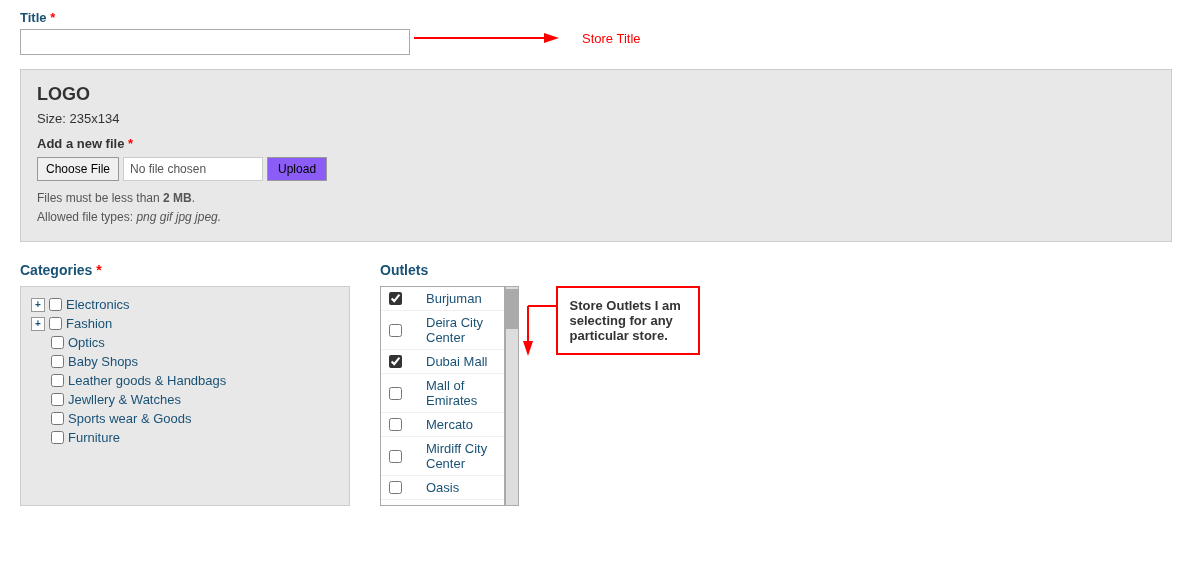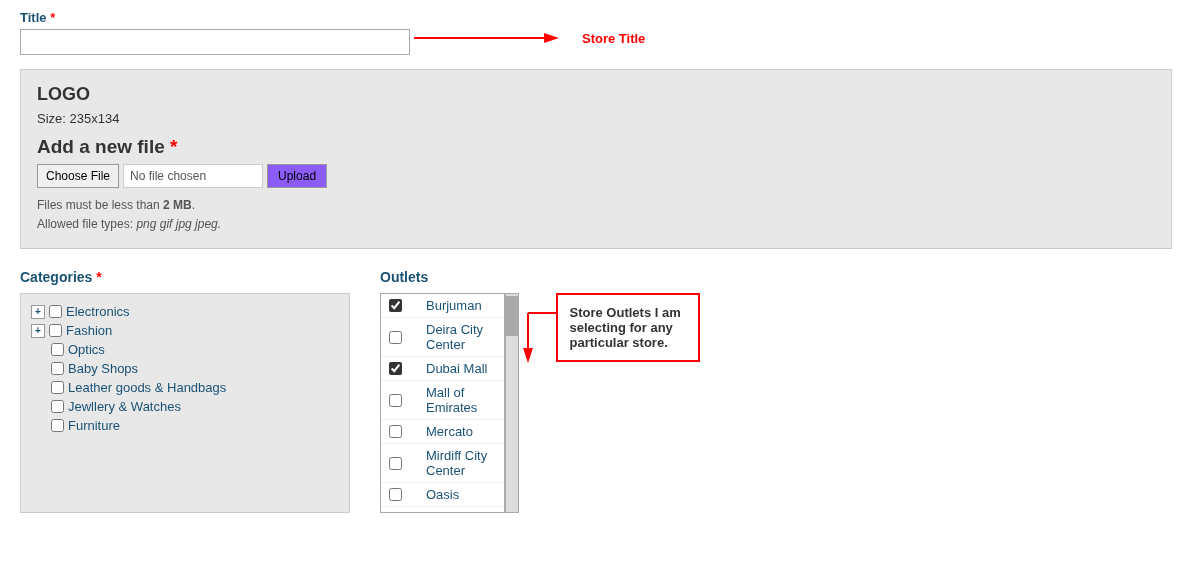--- a/index.html
+++ b/index.html
@@ -44,21 +44,21 @@
       font-size: 18px;
       color: #333;
       margin-bottom: 6px;
     }
     .logo-size {
       font-size: 13px;
       color: #333;
       margin-bottom: 10px;
     }
     .add-file-label {
-      font-size: 19px;
+      font-size: 13px;
       font-weight: bold;
       margin-bottom: 6px;
     }
     .file-upload-row {
       display: flex;
       align-items: center;
       gap: 4px;
       margin-bottom: 8px;
     }
     .choose-file-btn {
@@ -199,21 +199,21 @@
     <span>Title</span>
     <span class="required"> *</span>
   </div>
   <div style="display:flex; align-items:center; gap:0;">
     <input type="text" class="title-input" value="" placeholder="" style="">
 
     <svg width="160" height="30" style="margin-left:4px; margin-top:-8px;">
       <line x1="0" y1="15" x2="130" y2="15" stroke="red" stroke-width="2"></line>
       <polygon points="130,10 145,15 130,20" fill="red"></polygon>
     </svg>
-    <span class="annotation-text" style="color:red; font-weight:bold; font-size:13px; margin-top:-8px;">Store Title</span>
+    <span class="annotation-text" style="color:red; font-weight:normal; font-size:13px; margin-top:-8px;">Store Title</span>
   </div>
 </div>
 
 <div class="logo-section">
   <div class="logo-title">LOGO</div>
   <div class="logo-size">Size: 235x134</div>
   <div class="add-file-label">
     <span>Add a new file</span>
     <span class="required"> *</span>
   </div>
@@ -262,20 +262,24 @@
       <div class="cat-item sub">
         <input type="checkbox" class="cat-checkbox" style="">
         <span>Leather goods &amp; Handbags</span>
       </div>
 
       <div class="cat-item sub">
         <input type="checkbox" class="cat-checkbox" style="">
         <span>Jewllery &amp; Watches</span>
       </div>
 
+      <div class="cat-item sub">
+        <input type="checkbox" class="cat-checkbox" style="">
+        <span>Sports wear &amp; Goods</span>
+      </div>
 
       <div class="cat-item sub">
         <input type="checkbox" class="cat-checkbox" style="">
         <span>Furniture</span>
       </div>
     </div>
   </div>
 
   <div class="outlets-section">
     <div class="section-label">Outlets</div>

